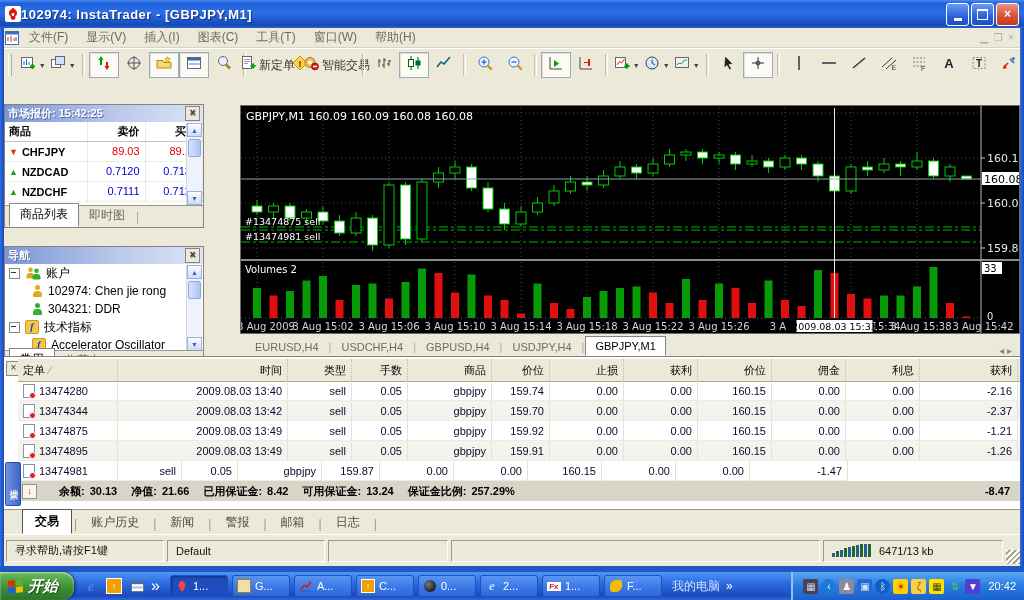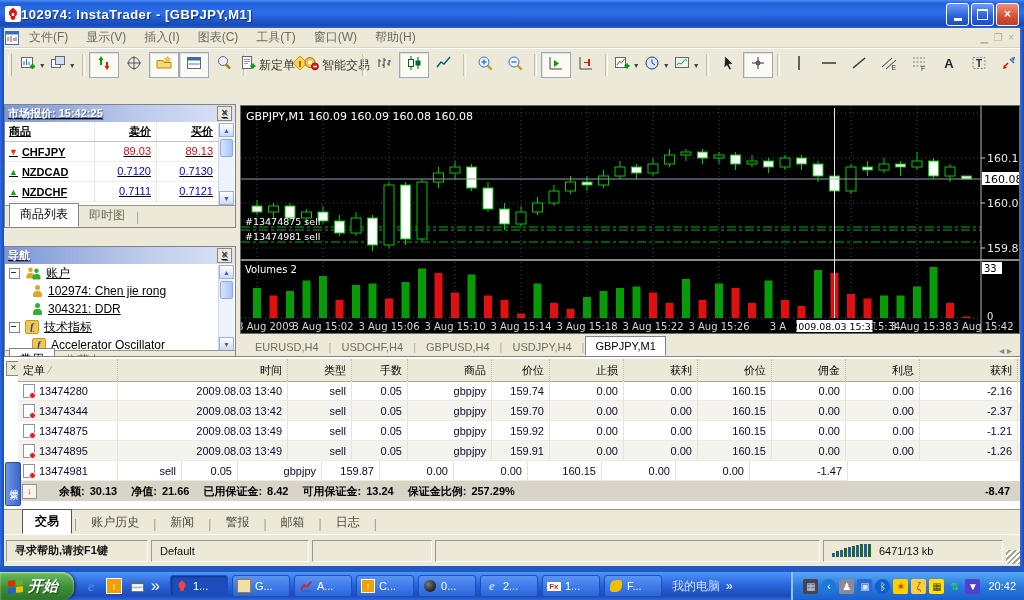--- a/index.html
+++ b/index.html
@@ -32,21 +32,21 @@
   .tbtn{min-width:24px;height:24px;display:flex;align-items:center;justify-content:center;
     border:1px solid transparent;padding:0 2px;gap:3px;}
   .tbtn.pressed{background:#fbfaf3;border:1px solid #99aac2;box-shadow:inset 1px 1px 0 #e6e2d2;}
   .tbtn .lbl{font-size:12px;color:#3a382e;white-space:nowrap;}
   .caret{font-size:7px;color:#444;}
   .tsep{width:2px;height:22px;border-left:1px solid #c4c0aa;border-right:1px solid #fff;margin:0 4px;}
   .tf{padding:3px 8px;font-size:11px;font-weight:bold;color:#5c5a4e;border:1px solid transparent;}
   .tf.active{background:#fbfaf3;border:1px solid #99aac2;color:#222;}
   
   .workspace{position:absolute;left:0;top:104px;width:1024px;height:252px;background:#ece9d8;}
-  .panel{position:absolute;left:4px;width:232px;background:#fff;border:1px solid #848284;box-sizing:border-box;text-decoration:underline;}
+  .panel{position:absolute;left:4px;width:200px;background:#fff;border:1px solid #848284;box-sizing:border-box;}
   .ptitle{height:17px;background:linear-gradient(90deg,#7b96d6,#b9c8ea 55%,#dbe3f4);
     color:#fff;font-size:11px;font-weight:bold;display:flex;align-items:center;
     padding:0 3px;text-shadow:1px 1px 0 #5a6f9e;}
   .pclose{margin-left:auto;width:13px;height:13px;background:#ece9d8;border:1px solid #8a887c;
     font-size:10px;line-height:11px;text-align:center;color:#333;}
   .mwhead,.mwrow{display:flex;align-items:center;font-size:11px;height:19px;}
   .mwhead{border-bottom:1px solid #c8c5b8;color:#000;}
   .mwrow{border-bottom:1px solid #efeee8;}
   .c-sym{width:90px;padding-left:4px;display:flex;align-items:center;gap:4px;box-sizing:border-box;
     border-right:1px dotted #d8d5c8;height:100%;}
@@ -951,21 +951,21 @@
         <span class="ttab">警报</span>
         <span class="ttab-sep">|</span>
         <span class="ttab">邮箱</span>
         <span class="ttab-sep">|</span>
         <span class="ttab">日志</span>
         <span class="ttab-sep">|</span>
       </div>
   </div>
 
   <div class="statusbar">
-    <span class="scell" style="width:142px;font-weight:bold;">寻求帮助,请按F1键</span>
+    <span class="scell" style="width:158px;">寻求帮助,请按F1键</span>
     <span class="scell" style="width:158px;">Default</span>
     <span class="scell" style="width:120px;"></span>
     <span class="scell" style="flex:1;"></span>
     <span class="scell" style="width:180px;">
       <span class="bars" id="sig-bars">
           <i style="height: 4px; background: rgb(42, 90, 154);"></i>
           <i style="height: 6px; background: rgb(26, 106, 42);"></i>
           <i style="height: 7px; background: rgb(42, 90, 154);"></i>
           <i style="height: 9px; background: rgb(26, 106, 42);"></i>
           <i style="height: 10px; background: rgb(42, 90, 154);"></i>

